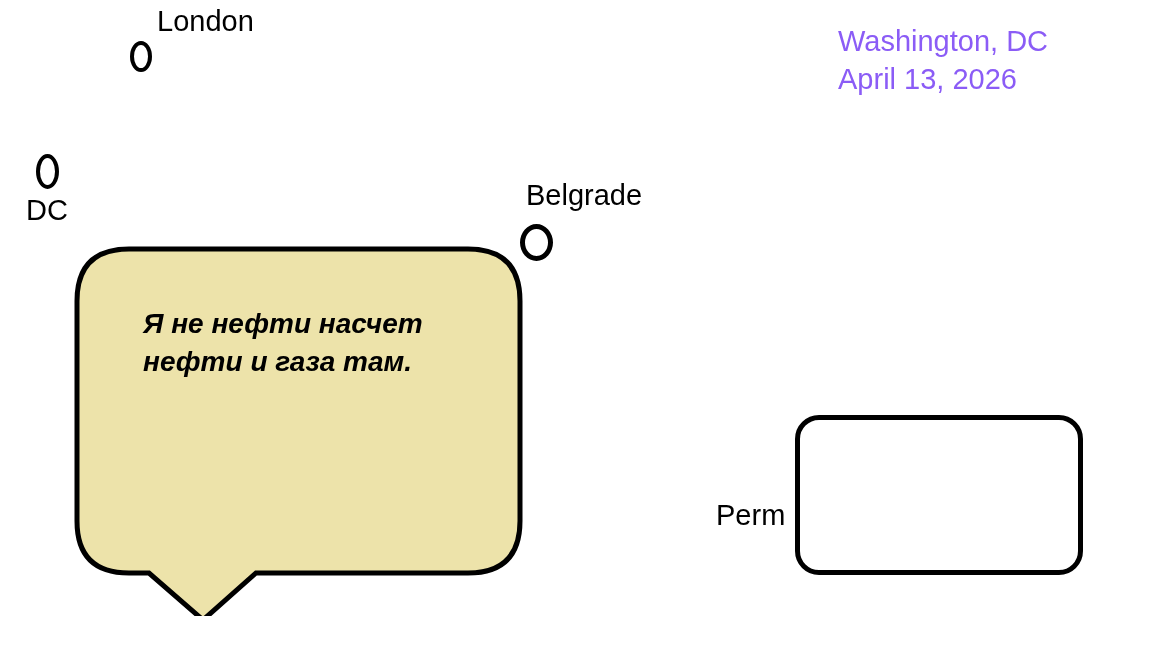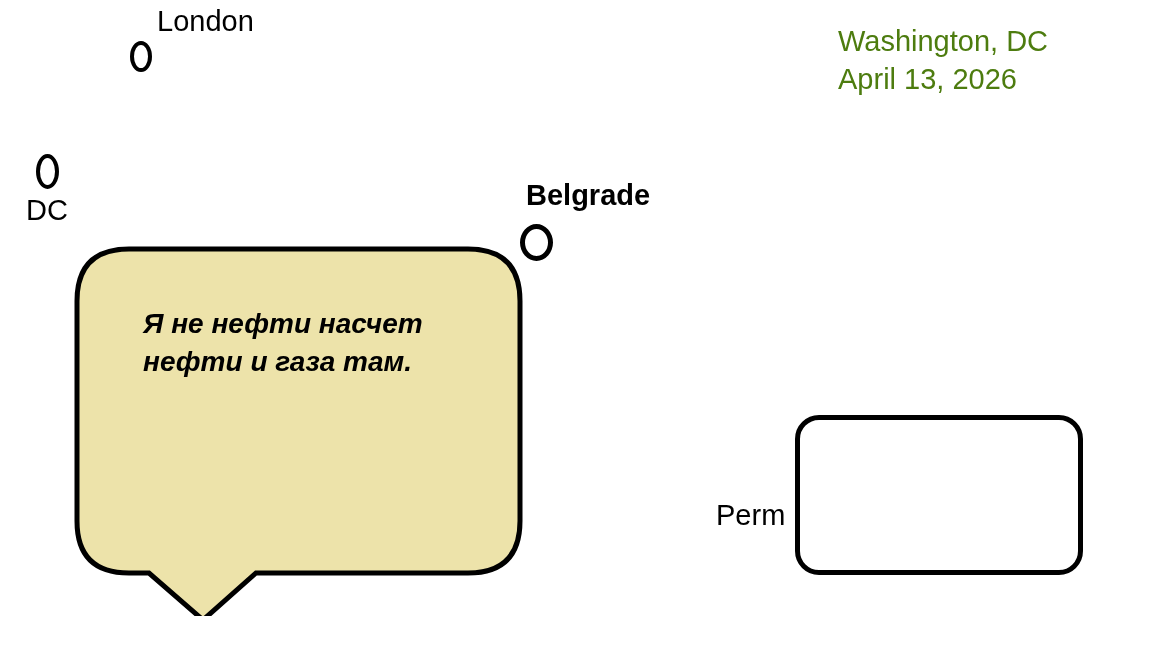--- a/index.html
+++ b/index.html
@@ -30,21 +30,21 @@
     border-radius: 50%;
     background: transparent;
   }
   .annotation {
     position: absolute;
     left: 838px;
     top: 22px;
     font-size: 29px;
     line-height: 38px;
     white-space: nowrap;
-    color: #4d7c0f;
+    color: #8b5cf6;
   }
   .bubble-svg {
     position: absolute;
     left: 0;
     top: 0;
     width: 1152px;
     height: 648px;
   }
   .bubble-text {
     position: absolute;
@@ -78,21 +78,21 @@
   <div class="marker-ellipse" style="left:130px; top:41px; width:22px; height:31px;"></div>
 
   <div class="marker-ellipse" style="left:36px; top:154px; width:23px; height:35px;"></div>
   <div class="label" style="left:26px; top:196px;">DC</div>
 
   <div class="annotation">
     <div>Washington, DC</div>
     <div>April 13, 2026</div>
   </div>
 
-  <div class="label" style="left:526px; top:181px;font-weight:bold;">Belgrade</div>
+  <div class="label" style="left:526px; top:181px;">Belgrade</div>
   <div class="marker-ellipse" style="left:520px; top:224px; width:33px; height:37px; border-width:5px;"></div>
 
   <svg class="bubble-svg" viewBox="0 0 1152 648">
     <path d="M 129 249 H 468 Q 520 249 520 301 V 521 Q 520 573 468 573 H 256 L 203 620 L 149 573 H 129 Q 77 573 77 521 V 301 Q 77 249 129 249 Z" stroke-width="5" fill="#EDE3AA" stroke="#000000"></path>
   </svg>
   <div class="bubble-text">
     <div>Я не нефти насчет</div>
     <div>нефти и газа там.</div>
   </div>
 

